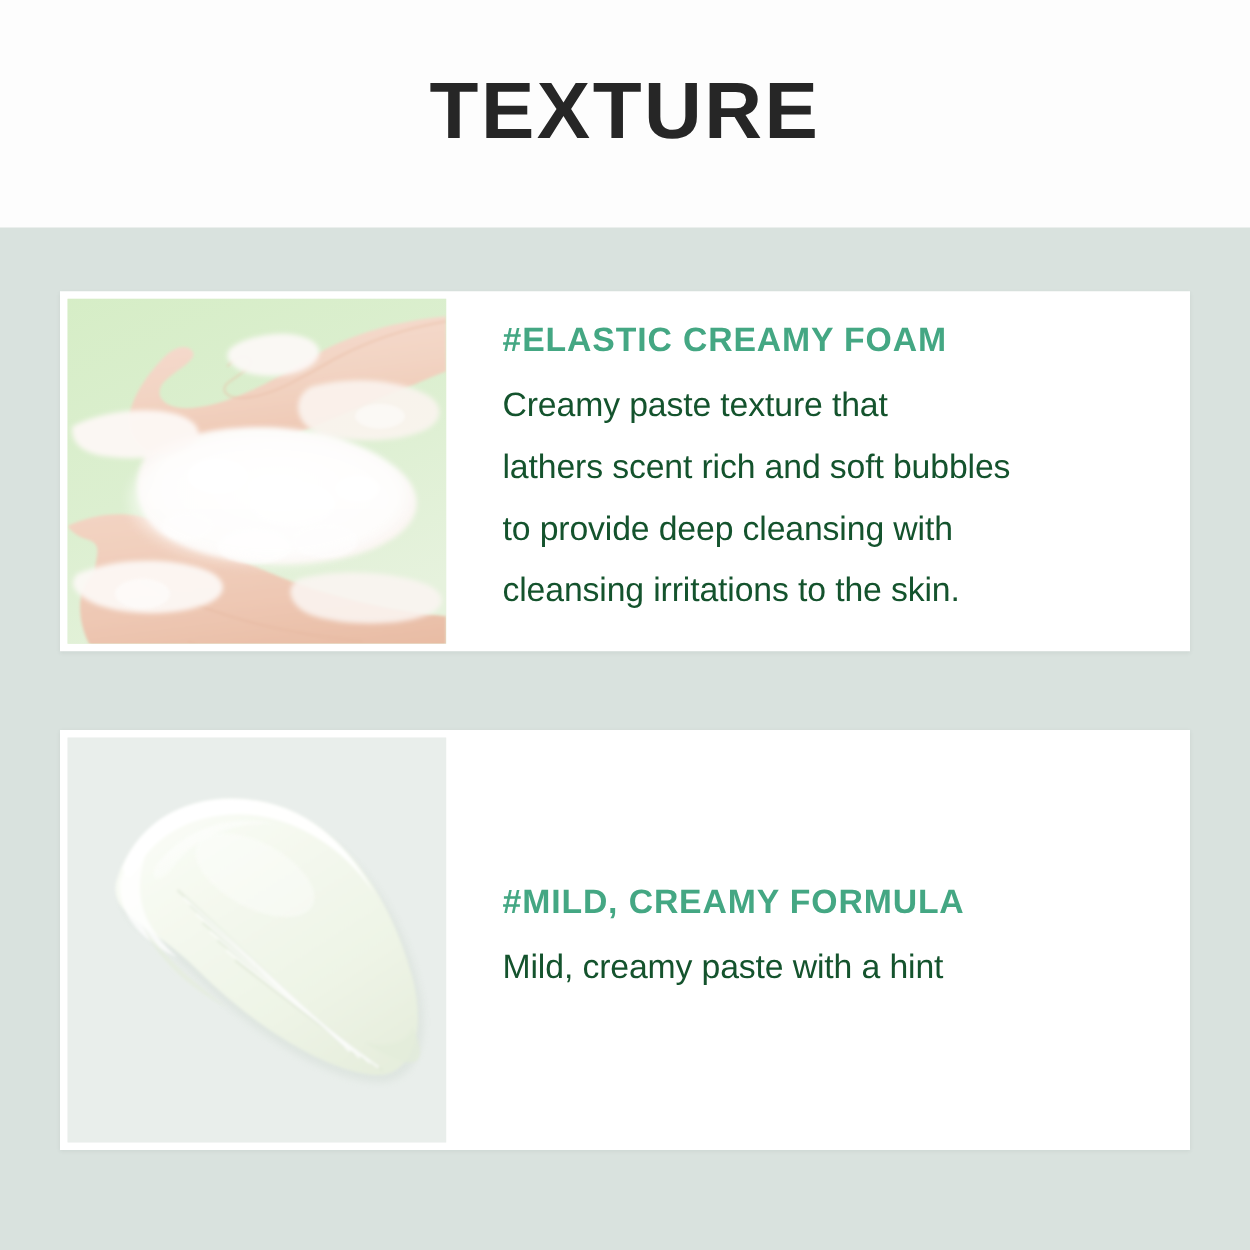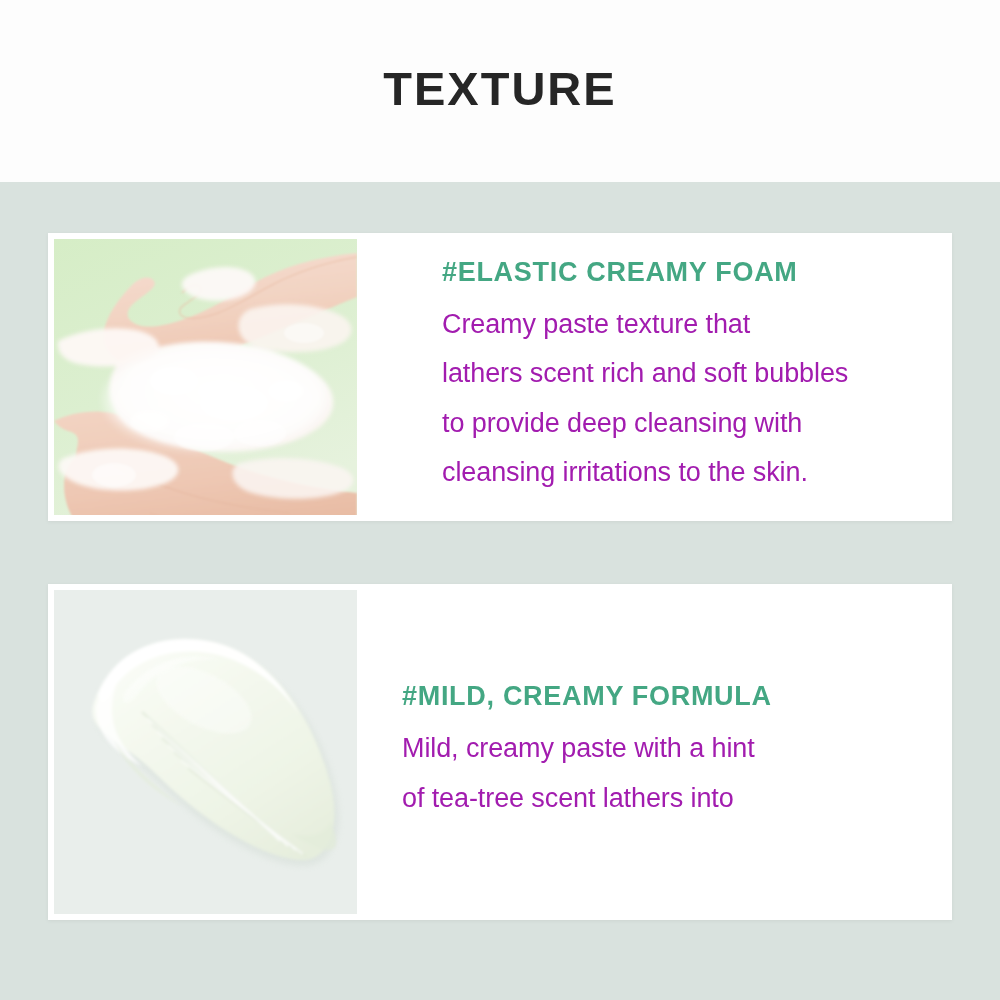--- a/index.html
+++ b/index.html
@@ -29,21 +29,21 @@
     top: 0;
     width: 1000px;
     height: 182px;
     background: #fdfdfd;
     display: flex;
     align-items: center;
     justify-content: center;
   }
   .page-title {
     font-family: "Liberation Sans", sans-serif;
-    font-size: 47px;
+    font-size: 64px;
     font-weight: bold;
     letter-spacing: 2.0px;
     color: #262626;
     line-height: 1;
     margin: 0;
     padding: 0 0 6px 0;
     text-align: center;
   }
 
   
@@ -61,21 +61,21 @@
     position: absolute;
     left: 48px;
     width: 904px;
     background: #ffffff;
     box-sizing: border-box;
     padding: 6px;
     display: flex;
     flex-direction: row;
     box-shadow: 0 1px 3px rgba(120,135,128,0.13);
   }
-  .card-foam  { top: 233px; height: 288px; gap: 40px; }
+  .card-foam  { top: 233px; height: 288px; }
   .card-paste { top: 584px; height: 336px; }
 
   .card-media {
     position: relative;
     width: 303px;
     flex: 0 0 303px;
     overflow: hidden;
   }
   .card-body {
     flex: 1 1 auto;
@@ -94,21 +94,21 @@
     letter-spacing: 0.7px;
     color: #44a783;
     margin: 0 0 12px 0;
     line-height: 1.15;
     white-space: nowrap;
   }
   .card-text {
     font-family: "Liberation Sans", sans-serif;
     font-size: 27px;
     font-weight: 300;
-    color: #a21caf;
+    color: #14532d;
     line-height: 1.82;
     margin: 0;
     letter-spacing: -0.1px;
   }
   .card-text .ln { display: block; white-space: nowrap; }
 
   
   .media-foam {
     background: linear-gradient(160deg, #d6edc7 0%, #daeecd 45%, #e3f1da 100%);
   }
@@ -303,18 +303,17 @@
                    C76,116 66,116 70,104 Z" fill="url(#creamHi)"></path>
           <ellipse cx="150" cy="110" rx="52" ry="26" fill="#ffffff" opacity="0.5" transform="rotate(28 150 110)"></ellipse>
         </g>
       </svg>
     </div>
 
     <div class="card-body">
       <h2 class="card-heading">#MILD, CREAMY FORMULA</h2>
       <p class="card-text">
         <span class="ln">Mild, creamy paste with a hint</span>
-        <span class="ln">of tea-tree scent lathers into</span>
       </p>
     </div>
   </div>
 
 </div>
 
 </body></html>

